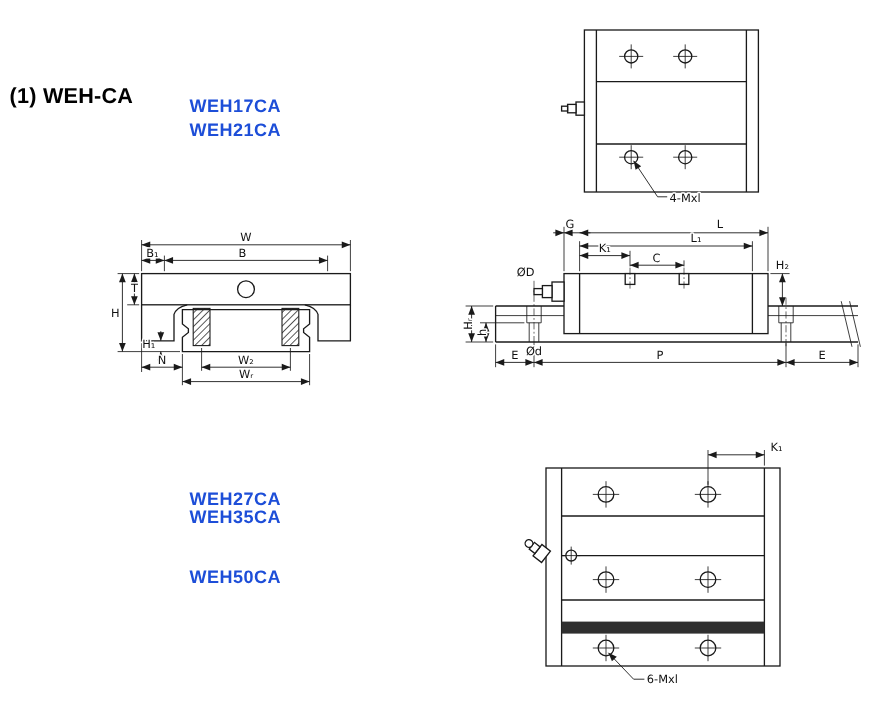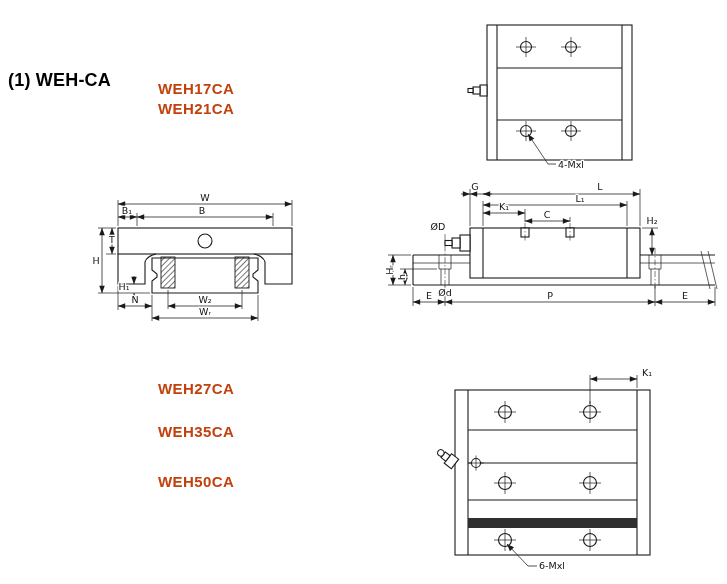--- a/index.html
+++ b/index.html
@@ -1,21 +1,21 @@
 <!DOCTYPE html>
 <html><head>
 <meta charset="utf-8">
 <style>
   *{margin:0;padding:0;box-sizing:border-box}
   html,body{background:#ffffff}
   .canvas{position:relative;width:721px;height:584px;background:#fff;font-family:"Liberation Sans",sans-serif;overflow:hidden}
   .section-label{position:absolute;left:8px;top:70px;font-size:18px;font-weight:bold;color:#000;letter-spacing:.2px}
-  .model{position:absolute;left:158px;font-size:15px;font-weight:bold;color:#c2410c;letter-spacing:.4px}
+  .model{position:absolute;left:158px;font-size:15px;font-weight:bold;color:#1d4ed8;letter-spacing:.4px}
   .m-17{top:80px}.m-21{top:100px}
-  .m-27{top:380px}.m-35{top:423px}.m-50{top:473px}
+  .m-27{top:408px}.m-35{top:423px}.m-50{top:473px}
   svg{position:absolute;overflow:visible}
   svg text{font-family:"DejaVu Sans",sans-serif;font-size:9.5px;fill:#111;
            paint-order:stroke;stroke:#fff;stroke-width:2.5px;stroke-linejoin:round;
            text-anchor:middle;font-weight:400}
   svg text.note{text-anchor:start}
   .ln{stroke:#1a1a1a;stroke-width:1.1;fill:none}
   .lnf{stroke:#1a1a1a;stroke-width:1.1;fill:#fff}
   .thin{stroke:#1a1a1a;stroke-width:.7;fill:none}
   .dim{stroke:#1a1a1a;stroke-width:.75;fill:none}
   .cl{stroke:#1a1a1a;stroke-width:.55;fill:none;stroke-dasharray:6 2 1.5 2}

